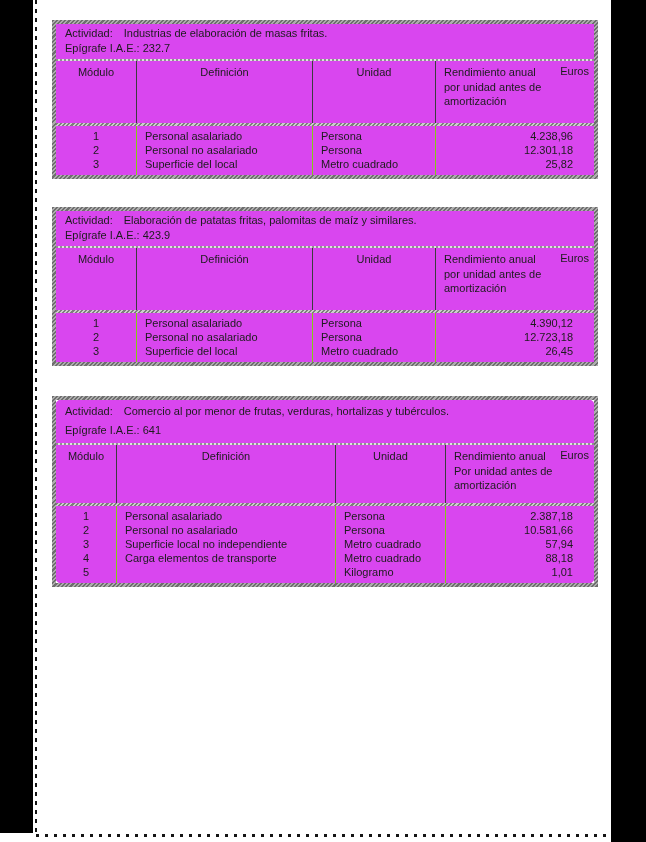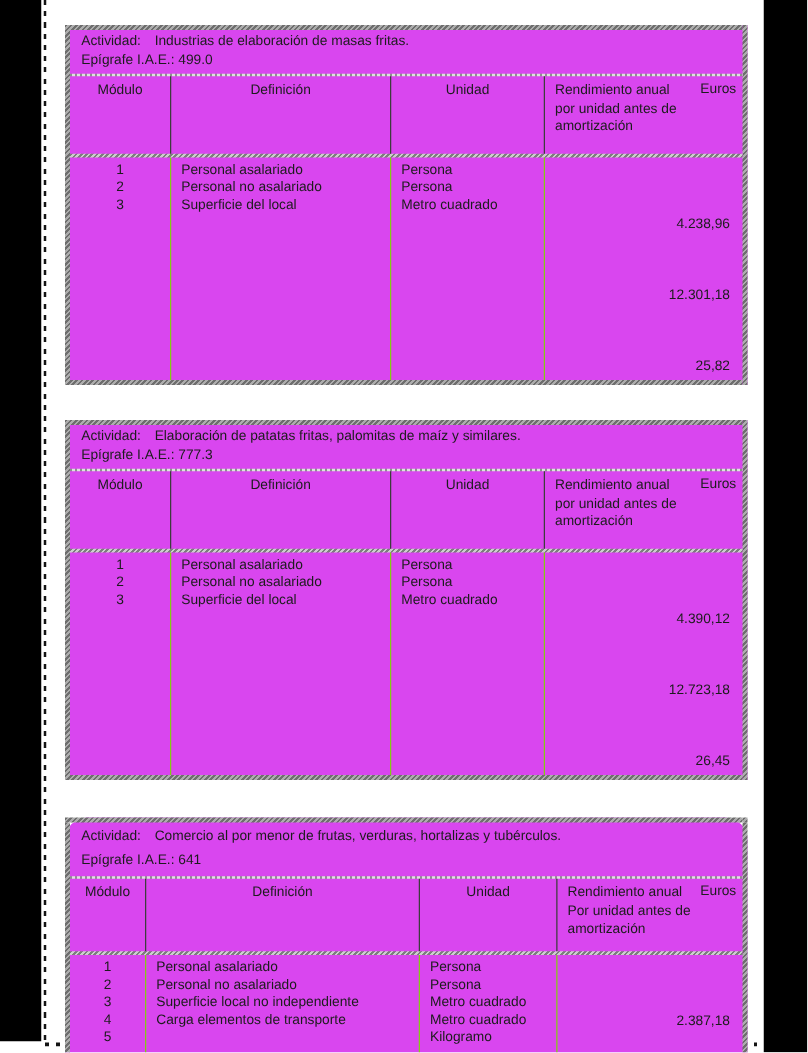--- a/index.html
+++ b/index.html
@@ -61,39 +61,39 @@
   .ren-lines { white-space: pre-line; line-height: 14.5px; }
   .euros { text-align: center; line-height: 13px; }
 
   .dcol { padding: 3px 0 4px; box-sizing: border-box; }
   .dcol + .dcol { border-left: 1px solid #84cc16; }
   .dline { display: block; line-height: 14px; white-space: nowrap; }
   .col-mod { text-align: center; }
   .col-def .dline { padding-left: 8px; }
   .col-uni .dline { padding-left: 8px; }
   .col-val { text-align: right; }
-  .col-val .dline { padding-right: 10px; margin-top: 43px; }
+  .col-val .dline { padding-right: 21px; }
 </style>
 </head>
 <body>
 
 <div class="sheet">
   <div class="bar-left"></div>
   <div class="bar-right"></div>
   <div class="vdash"></div>
   <div class="hdots"></div>
 
   <div class="content">
 
     <div class="tbl t1">
       <div class="band">
         <div class="band-line">
           <span class="act-label">Actividad:</span><span class="act-text">Industrias de elaboración de masas fritas.</span>
         </div>
-        <div class="band-line">Epígrafe I.A.E.: 499.0</div>
+        <div class="band-line">Epígrafe I.A.E.: 232.7</div>
       </div>
       <div class="sep1"></div>
       <div class="grid hdr-row">
         <div class="hcell">Módulo</div>
         <div class="hcell">Definición</div>
         <div class="hcell">Unidad</div>
         <div class="hcell ren">
           <div class="ren-lines">Rendimiento anual
 por unidad antes de
 amortización</div>
@@ -123,21 +123,21 @@
           <span class="dline">25,82</span>
         </div>
       </div>
     </div>
 
     <div class="tbl t2 m2">
       <div class="band">
         <div class="band-line">
           <span class="act-label">Actividad:</span><span class="act-text">Elaboración de patatas fritas, palomitas de maíz y similares.</span>
         </div>
-        <div class="band-line">Epígrafe I.A.E.: 777.3</div>
+        <div class="band-line">Epígrafe I.A.E.: 423.9</div>
       </div>
       <div class="sep1"></div>
       <div class="grid hdr-row">
         <div class="hcell">Módulo</div>
         <div class="hcell">Definición</div>
         <div class="hcell">Unidad</div>
         <div class="hcell ren">
           <div class="ren-lines">Rendimiento anual
 por unidad antes de
 amortización</div>

